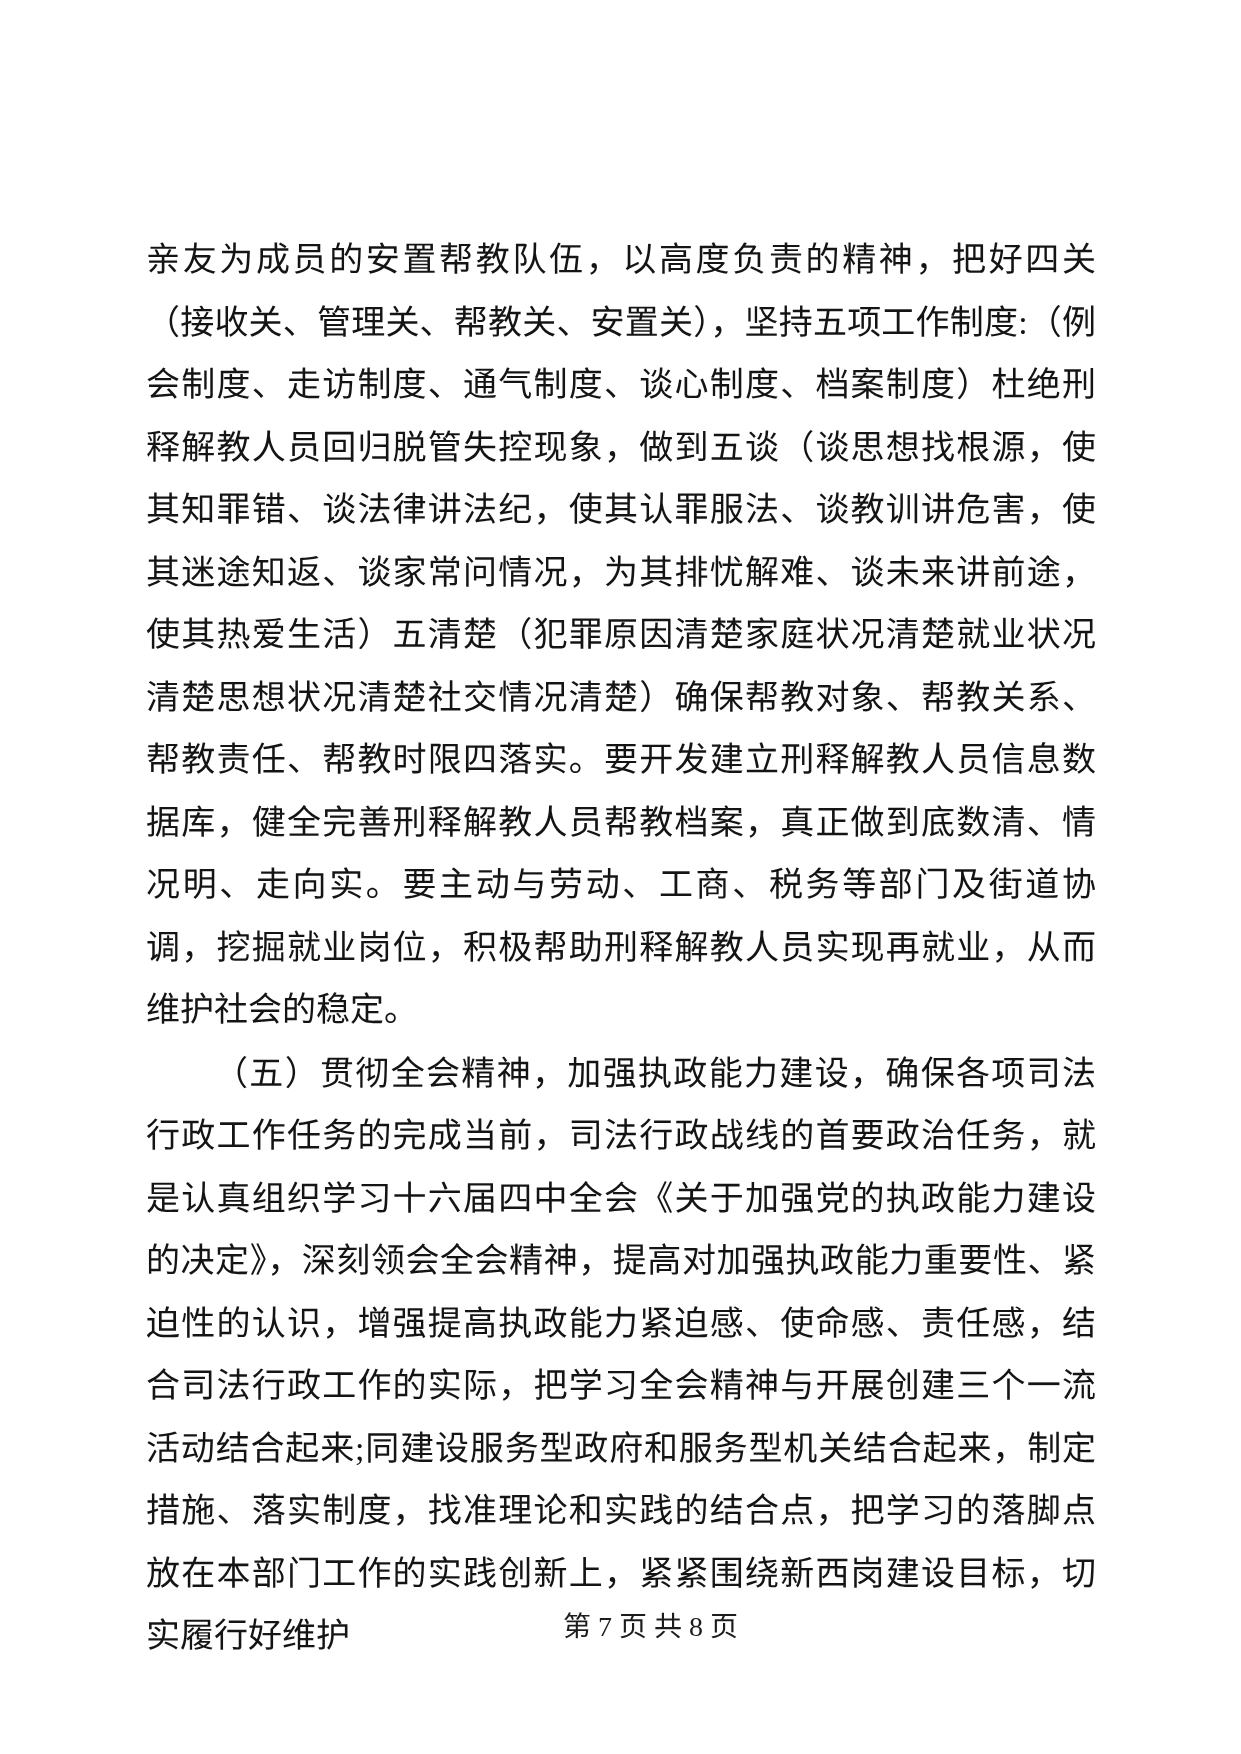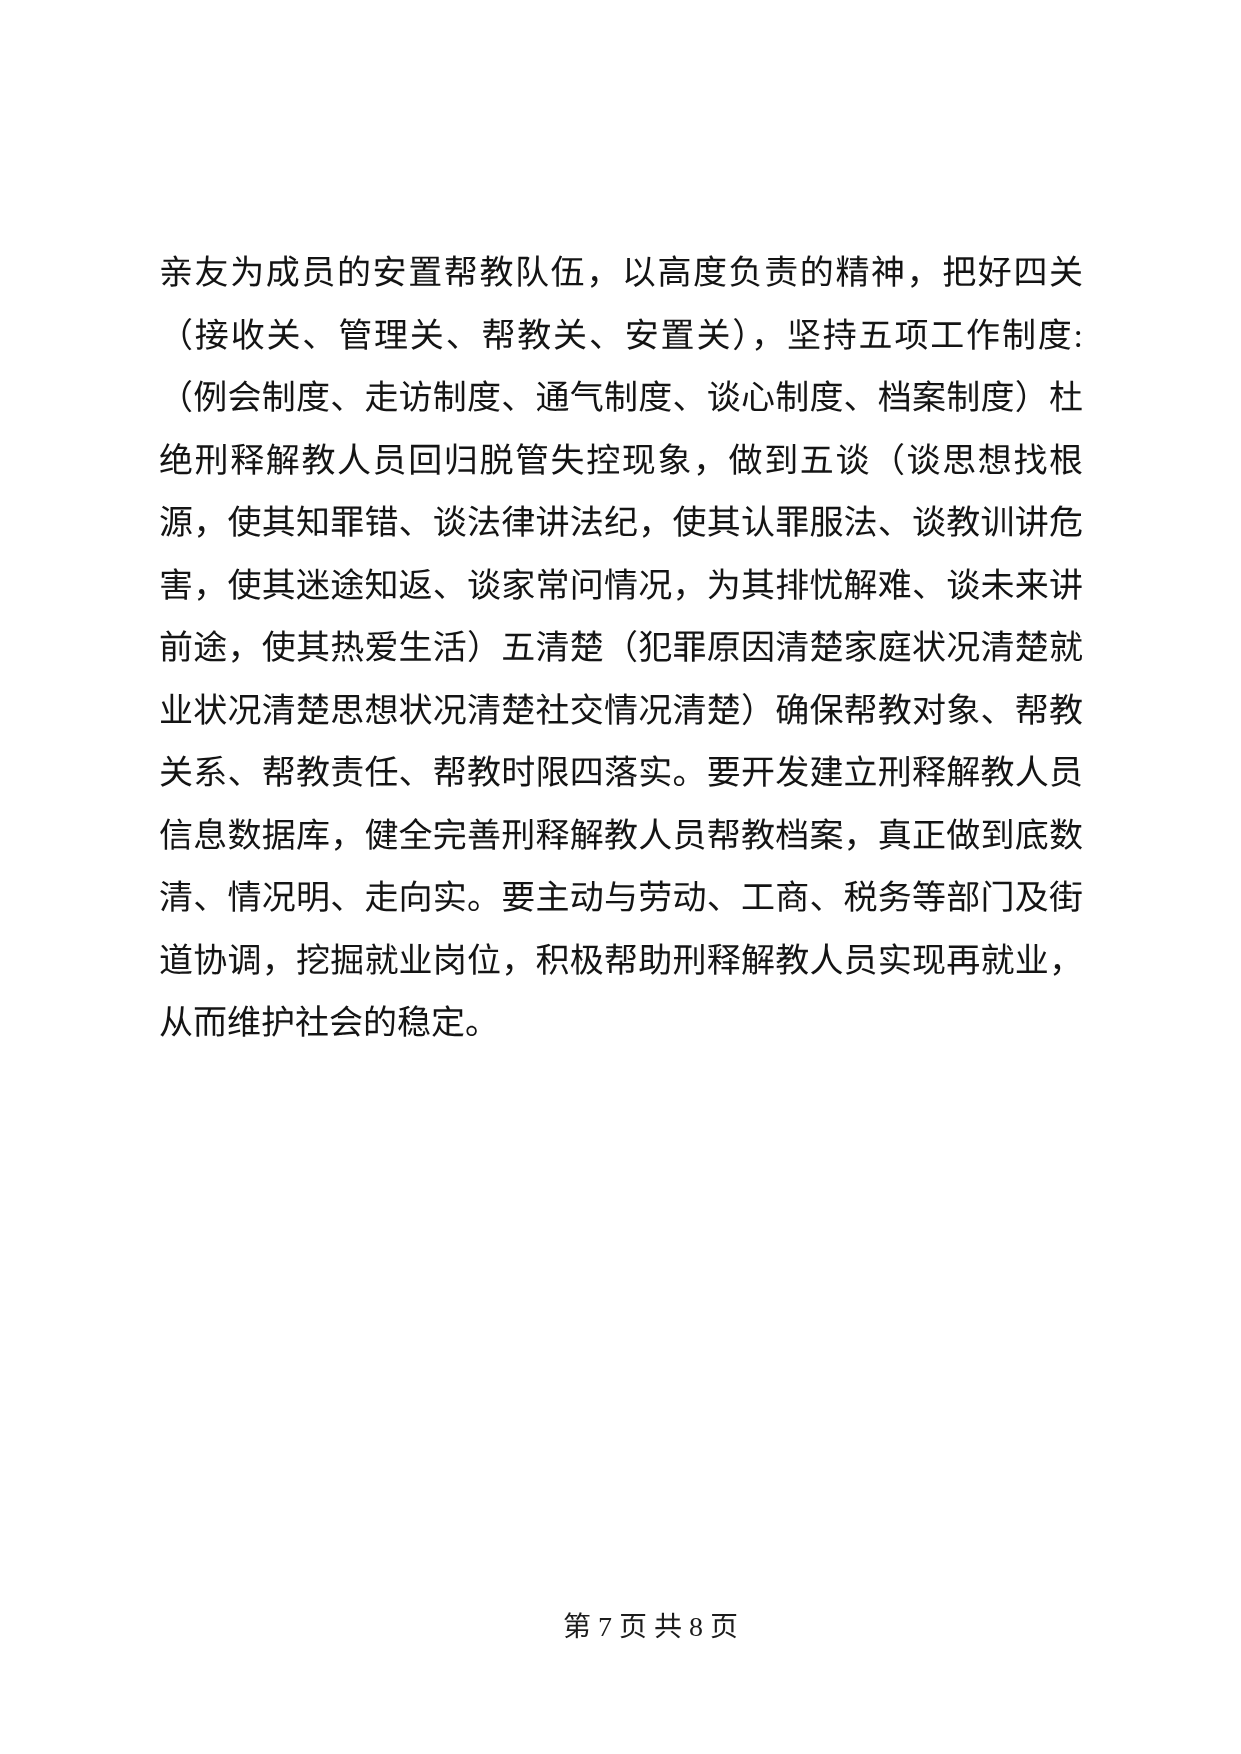--- a/index.html
+++ b/index.html
@@ -25,21 +25,21 @@
     top: 228px;
     width: 952px;
     font-size: 34px;
     line-height: 62.5px;
     color: #141414;
     text-align: justify;
     letter-spacing: 0;
     font-weight: 400;
   }
   .doc-body p {
-    margin: 14px;
+    margin: 1px;
     padding: 0;
   }
   .doc-body p.indented {
     text-indent: 2em;
   }
   .page-footer {
     position: absolute;
     top: 1610px;
     left: 30px;
     width: 1241px;
@@ -48,17 +48,18 @@
     line-height: 34px;
     color: #1c1c1c;
   }
 </style>
 </head>
 <body>
 
 <div class="page">
   <div class="doc-body">
     <p>亲友为成员的安置帮教队伍，以高度负责的精神，把好四关（接收关、管理关、帮教关、安置关），坚持五项工作制度:（例会制度、走访制度、通气制度、谈心制度、档案制度）杜绝刑释解教人员回归脱管失控现象，做到五谈（谈思想找根源，使其知罪错、谈法律讲法纪，使其认罪服法、谈教训讲危害，使其迷途知返、谈家常问情况，为其排忧解难、谈未来讲前途，使其热爱生活）五清楚（犯罪原因清楚家庭状况清楚就业状况清楚思想状况清楚社交情况清楚）确保帮教对象、帮教关系、帮教责任、帮教时限四落实。要开发建立刑释解教人员信息数据库，健全完善刑释解教人员帮教档案，真正做到底数清、情况明、走向实。要主动与劳动、工商、税务等部门及街道协调，挖掘就业岗位，积极帮助刑释解教人员实现再就业，从而维护社会的稳定。</p>
+    <p class="indented">（五）贯彻全会精神，加强执政能力建设，确保各项司法行政工作任务的完成当前，司法行政战线的首要政治任务，就是认真组织学习十六届四中全会《关于加强党的执政能力建设的决定》，深刻领会全会精神，提高对加强执政能力重要性、紧迫性的认识，增强提高执政能力紧迫感、使命感、责任感，结合司法行政工作的实际，把学习全会精神与开展创建三个一流活动结合起来;同建设服务型政府和服务型机关结合起来，制定措施、落实制度，找准理论和实践的结合点，把学习的落脚点放在本部门工作的实践创新上，紧紧围绕新西岗建设目标，切实履行好维护</p>
   </div>
   <div class="page-footer">
     <span>第 7 页  共 8 页</span>
   </div>
 </div>
 
 </body></html>

